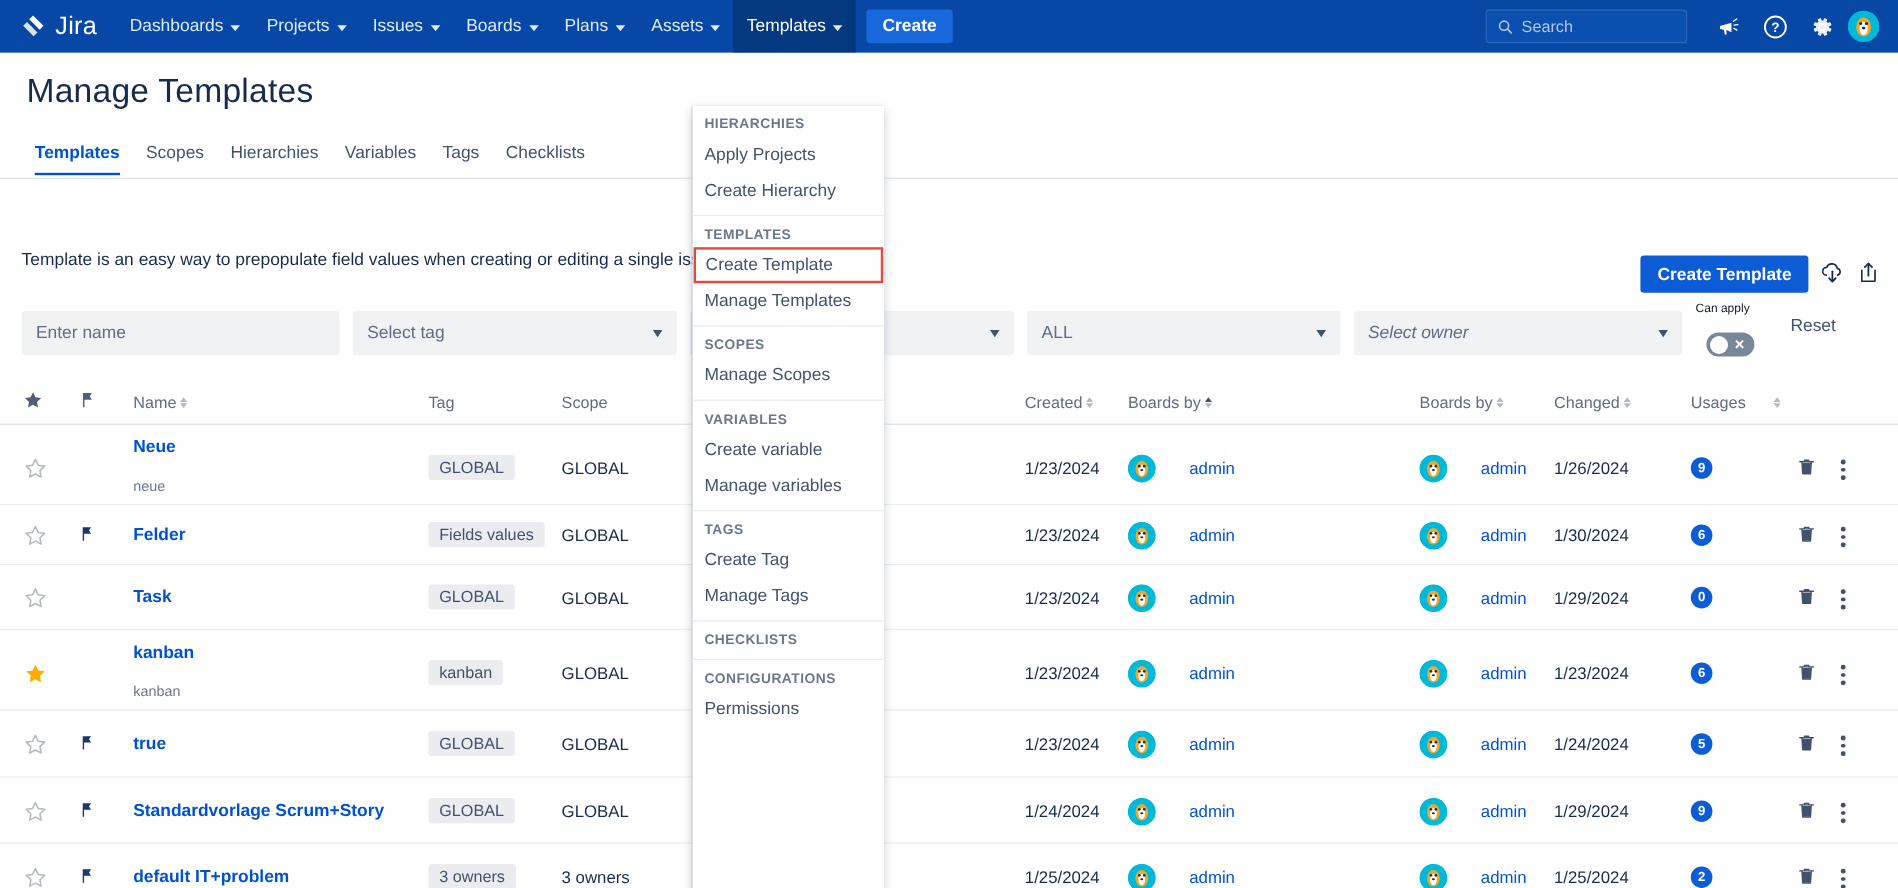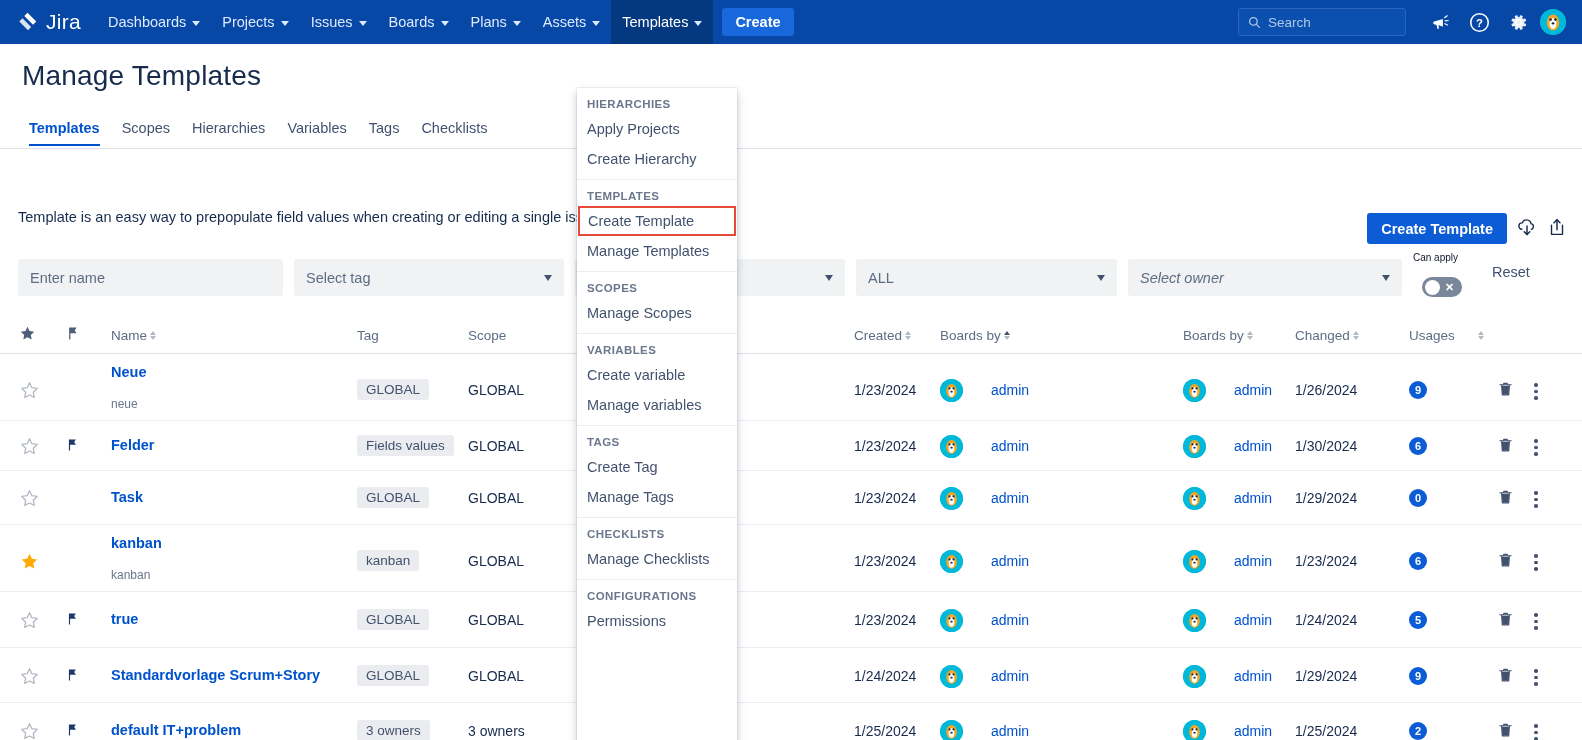--- a/index.html
+++ b/index.html
@@ -872,19 +872,18 @@
       <div class="dd-sep"></div>
       <div class="dd-section">VARIABLES</div>
       <div class="dd-item">Create variable</div>
       <div class="dd-item">Manage variables</div>
       <div class="dd-sep"></div>
       <div class="dd-section">TAGS</div>
       <div class="dd-item">Create Tag</div>
       <div class="dd-item">Manage Tags</div>
       <div class="dd-sep"></div>
       <div class="dd-section">CHECKLISTS</div>
-      <div class="dd-item">Manage Checklists</div>
       <div class="dd-sep"></div>
       <div class="dd-section">CONFIGURATIONS</div>
       <div class="dd-item">Permissions</div>
     </div>
 
 </div>
 
 </body></html>

